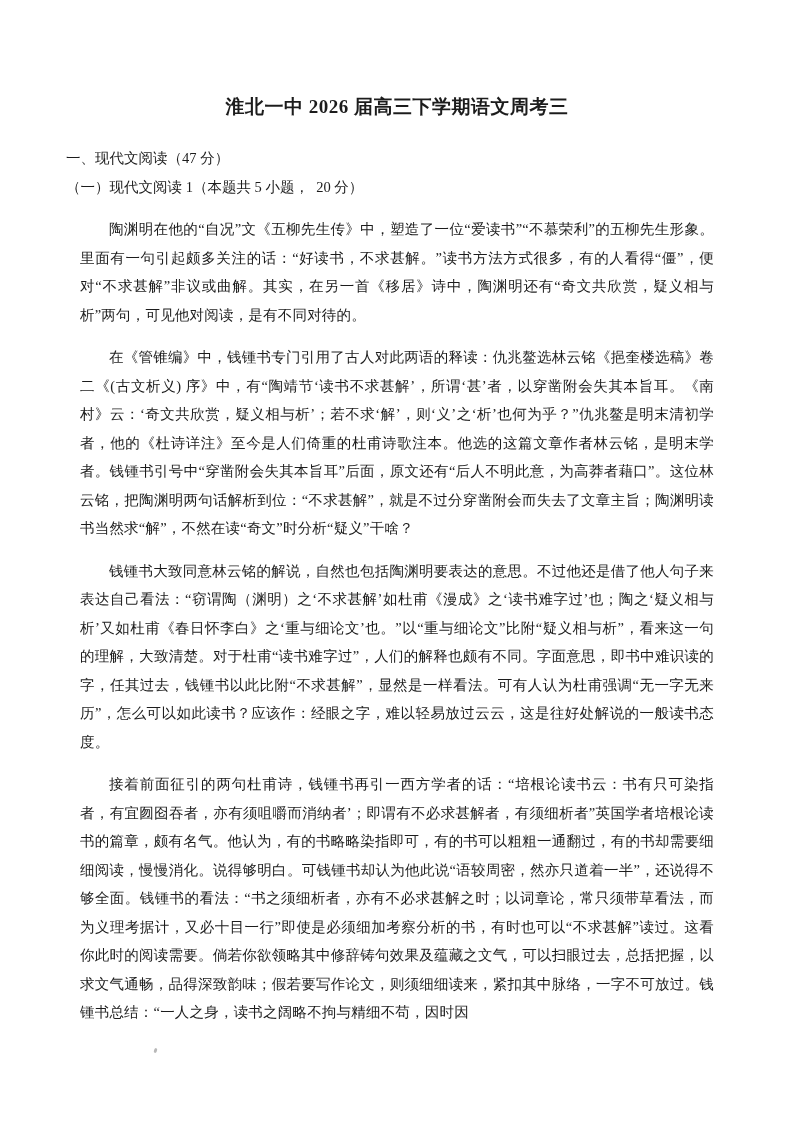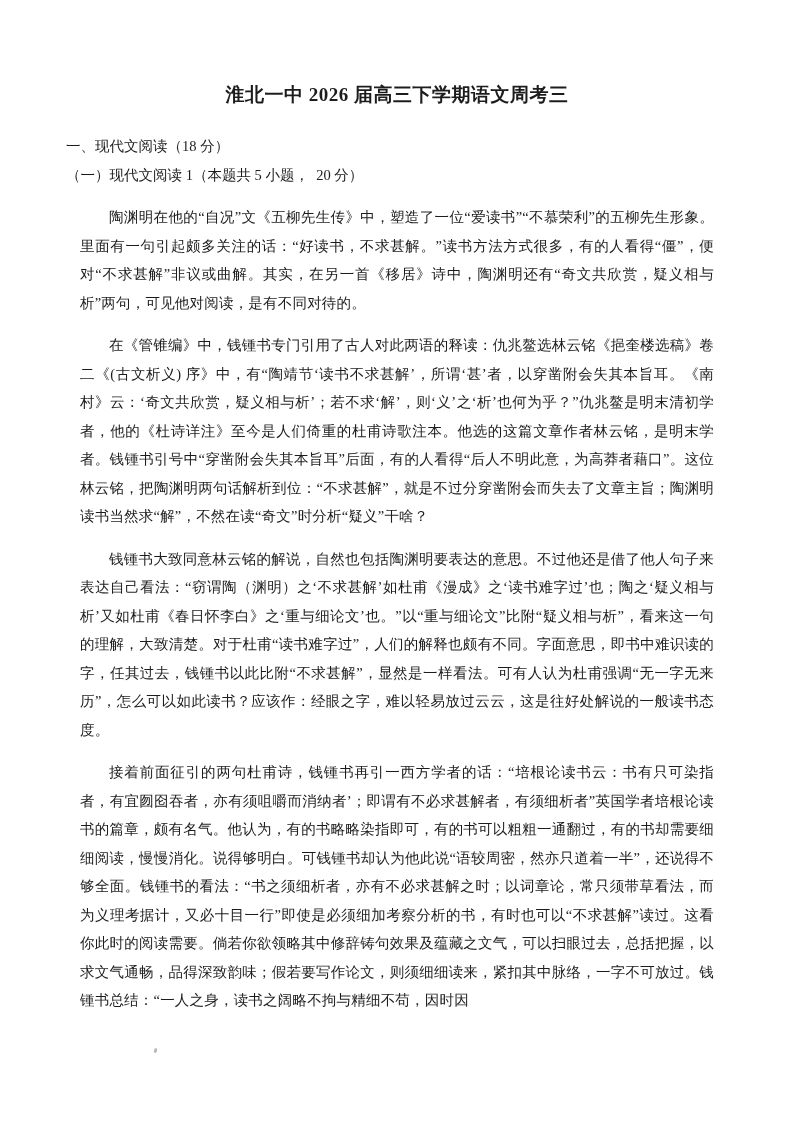--- a/index.html
+++ b/index.html
@@ -15,21 +15,21 @@
     color: #1c1c1c;
     overflow: hidden;
   }
   .page {
     box-sizing: border-box;
     width: 794px;
     height: 1123px;
     padding: 80px 66px 0 66px;
   }
   .doc-title {
-    margin: 0 0 22px 0;
+    margin: 12px 0 22px 0;
     text-align: center;
     font-size: 19px;
     font-weight: 700;
     line-height: 30px;
     letter-spacing: 0.5px;
   }
   .heading-line {
     font-size: 14.5px;
     line-height: 28.5px;
     text-align: left;
@@ -56,28 +56,28 @@
     opacity: 0.7;
   }
 </style>
 </head>
 <body>
 
 <div class="page">
 
   <h1 class="doc-title">淮北一中 2026 届高三下学期语文周考三</h1>
 
-  <div class="heading-line">一、现代文阅读（18 分）</div>
+  <div class="heading-line">一、现代文阅读（47 分）</div>
 
   <div class="heading-line">（一）现代文阅读 1（本题共 5 小题，  20 分）</div>
 
 
   <p class="para">陶渊明在他的“自况”文《五柳先生传》中，塑造了一位“爱读书”“不慕荣利”的五柳先生形象。里面有一句引起颇多关注的话：“好读书，不求甚解。”读书方法方式很多，有的人看得“僵”，便对“不求甚解”非议或曲解。其实，在另一首《移居》诗中，陶渊明还有“奇文共欣赏，疑义相与析”两句，可见他对阅读，是有不同对待的。</p>
 
-  <p class="para">在《管锥编》中，钱锺书专门引用了古人对此两语的释读：仇兆鳌选林云铭《挹奎楼选稿》卷二《(古文析义) 序》中，有“陶靖节‘读书不求甚解’，所谓‘甚’者，以穿凿附会失其本旨耳。《南村》云：‘奇文共欣赏，疑义相与析’；若不求‘解’，则‘义’之‘析’也何为乎？”仇兆鳌是明末清初学者，他的《杜诗详注》至今是人们倚重的杜甫诗歌注本。他选的这篇文章作者林云铭，是明末学者。钱锺书引号中“穿凿附会失其本旨耳”后面，有的人看得“后人不明此意，为高莽者藉口”。这位林云铭，把陶渊明两句话解析到位：“不求甚解”，就是不过分穿凿附会而失去了文章主旨；陶渊明读书当然求“解”，不然在读“奇文”时分析“疑义”干啥？</p>
+  <p class="para">在《管锥编》中，钱锺书专门引用了古人对此两语的释读：仇兆鳌选林云铭《挹奎楼选稿》卷二《(古文析义) 序》中，有“陶靖节‘读书不求甚解’，所谓‘甚’者，以穿凿附会失其本旨耳。《南村》云：‘奇文共欣赏，疑义相与析’；若不求‘解’，则‘义’之‘析’也何为乎？”仇兆鳌是明末清初学者，他的《杜诗详注》至今是人们倚重的杜甫诗歌注本。他选的这篇文章作者林云铭，是明末学者。钱锺书引号中“穿凿附会失其本旨耳”后面，原文还有“后人不明此意，为高莽者藉口”。这位林云铭，把陶渊明两句话解析到位：“不求甚解”，就是不过分穿凿附会而失去了文章主旨；陶渊明读书当然求“解”，不然在读“奇文”时分析“疑义”干啥？</p>
 
   <p class="para">钱锺书大致同意林云铭的解说，自然也包括陶渊明要表达的意思。不过他还是借了他人句子来表达自己看法：“窃谓陶（渊明）之‘不求甚解’如杜甫《漫成》之‘读书难字过’也；陶之‘疑义相与析’又如杜甫《春日怀李白》之‘重与细论文’也。”以“重与细论文”比附“疑义相与析”，看来这一句的理解，大致清楚。对于杜甫“读书难字过”，人们的解释也颇有不同。字面意思，即书中难识读的字，任其过去，钱锺书以此比附“不求甚解”，显然是一样看法。可有人认为杜甫强调“无一字无来历”，怎么可以如此读书？应该作：经眼之字，难以轻易放过云云，这是往好处解说的一般读书态度。</p>
 
   <p class="para">接着前面征引的两句杜甫诗，钱锺书再引一西方学者的话：“培根论读书云：书有只可染指者，有宜囫囵吞者，亦有须咀嚼而消纳者’；即谓有不必求甚解者，有须细析者”英国学者培根论读书的篇章，颇有名气。他认为，有的书略略染指即可，有的书可以粗粗一通翻过，有的书却需要细细阅读，慢慢消化。说得够明白。可钱锺书却认为他此说“语较周密，然亦只道着一半”，还说得不够全面。钱锺书的看法：“书之须细析者，亦有不必求甚解之时；以词章论，常只须带草看法，而为义理考据计，又必十目一行”即使是必须细加考察分析的书，有时也可以“不求甚解”读过。这看你此时的阅读需要。倘若你欲领略其中修辞铸句效果及蕴藏之文气，可以扫眼过去，总括把握，以求文气通畅，品得深致韵味；假若要写作论文，则须细细读来，紧扣其中脉络，一字不可放过。钱锺书总结：“一人之身，读书之阔略不拘与精细不苟，因时因</p>
 
 </div>
 
 <span class="stray-mark"></span>
 
 </body></html>

